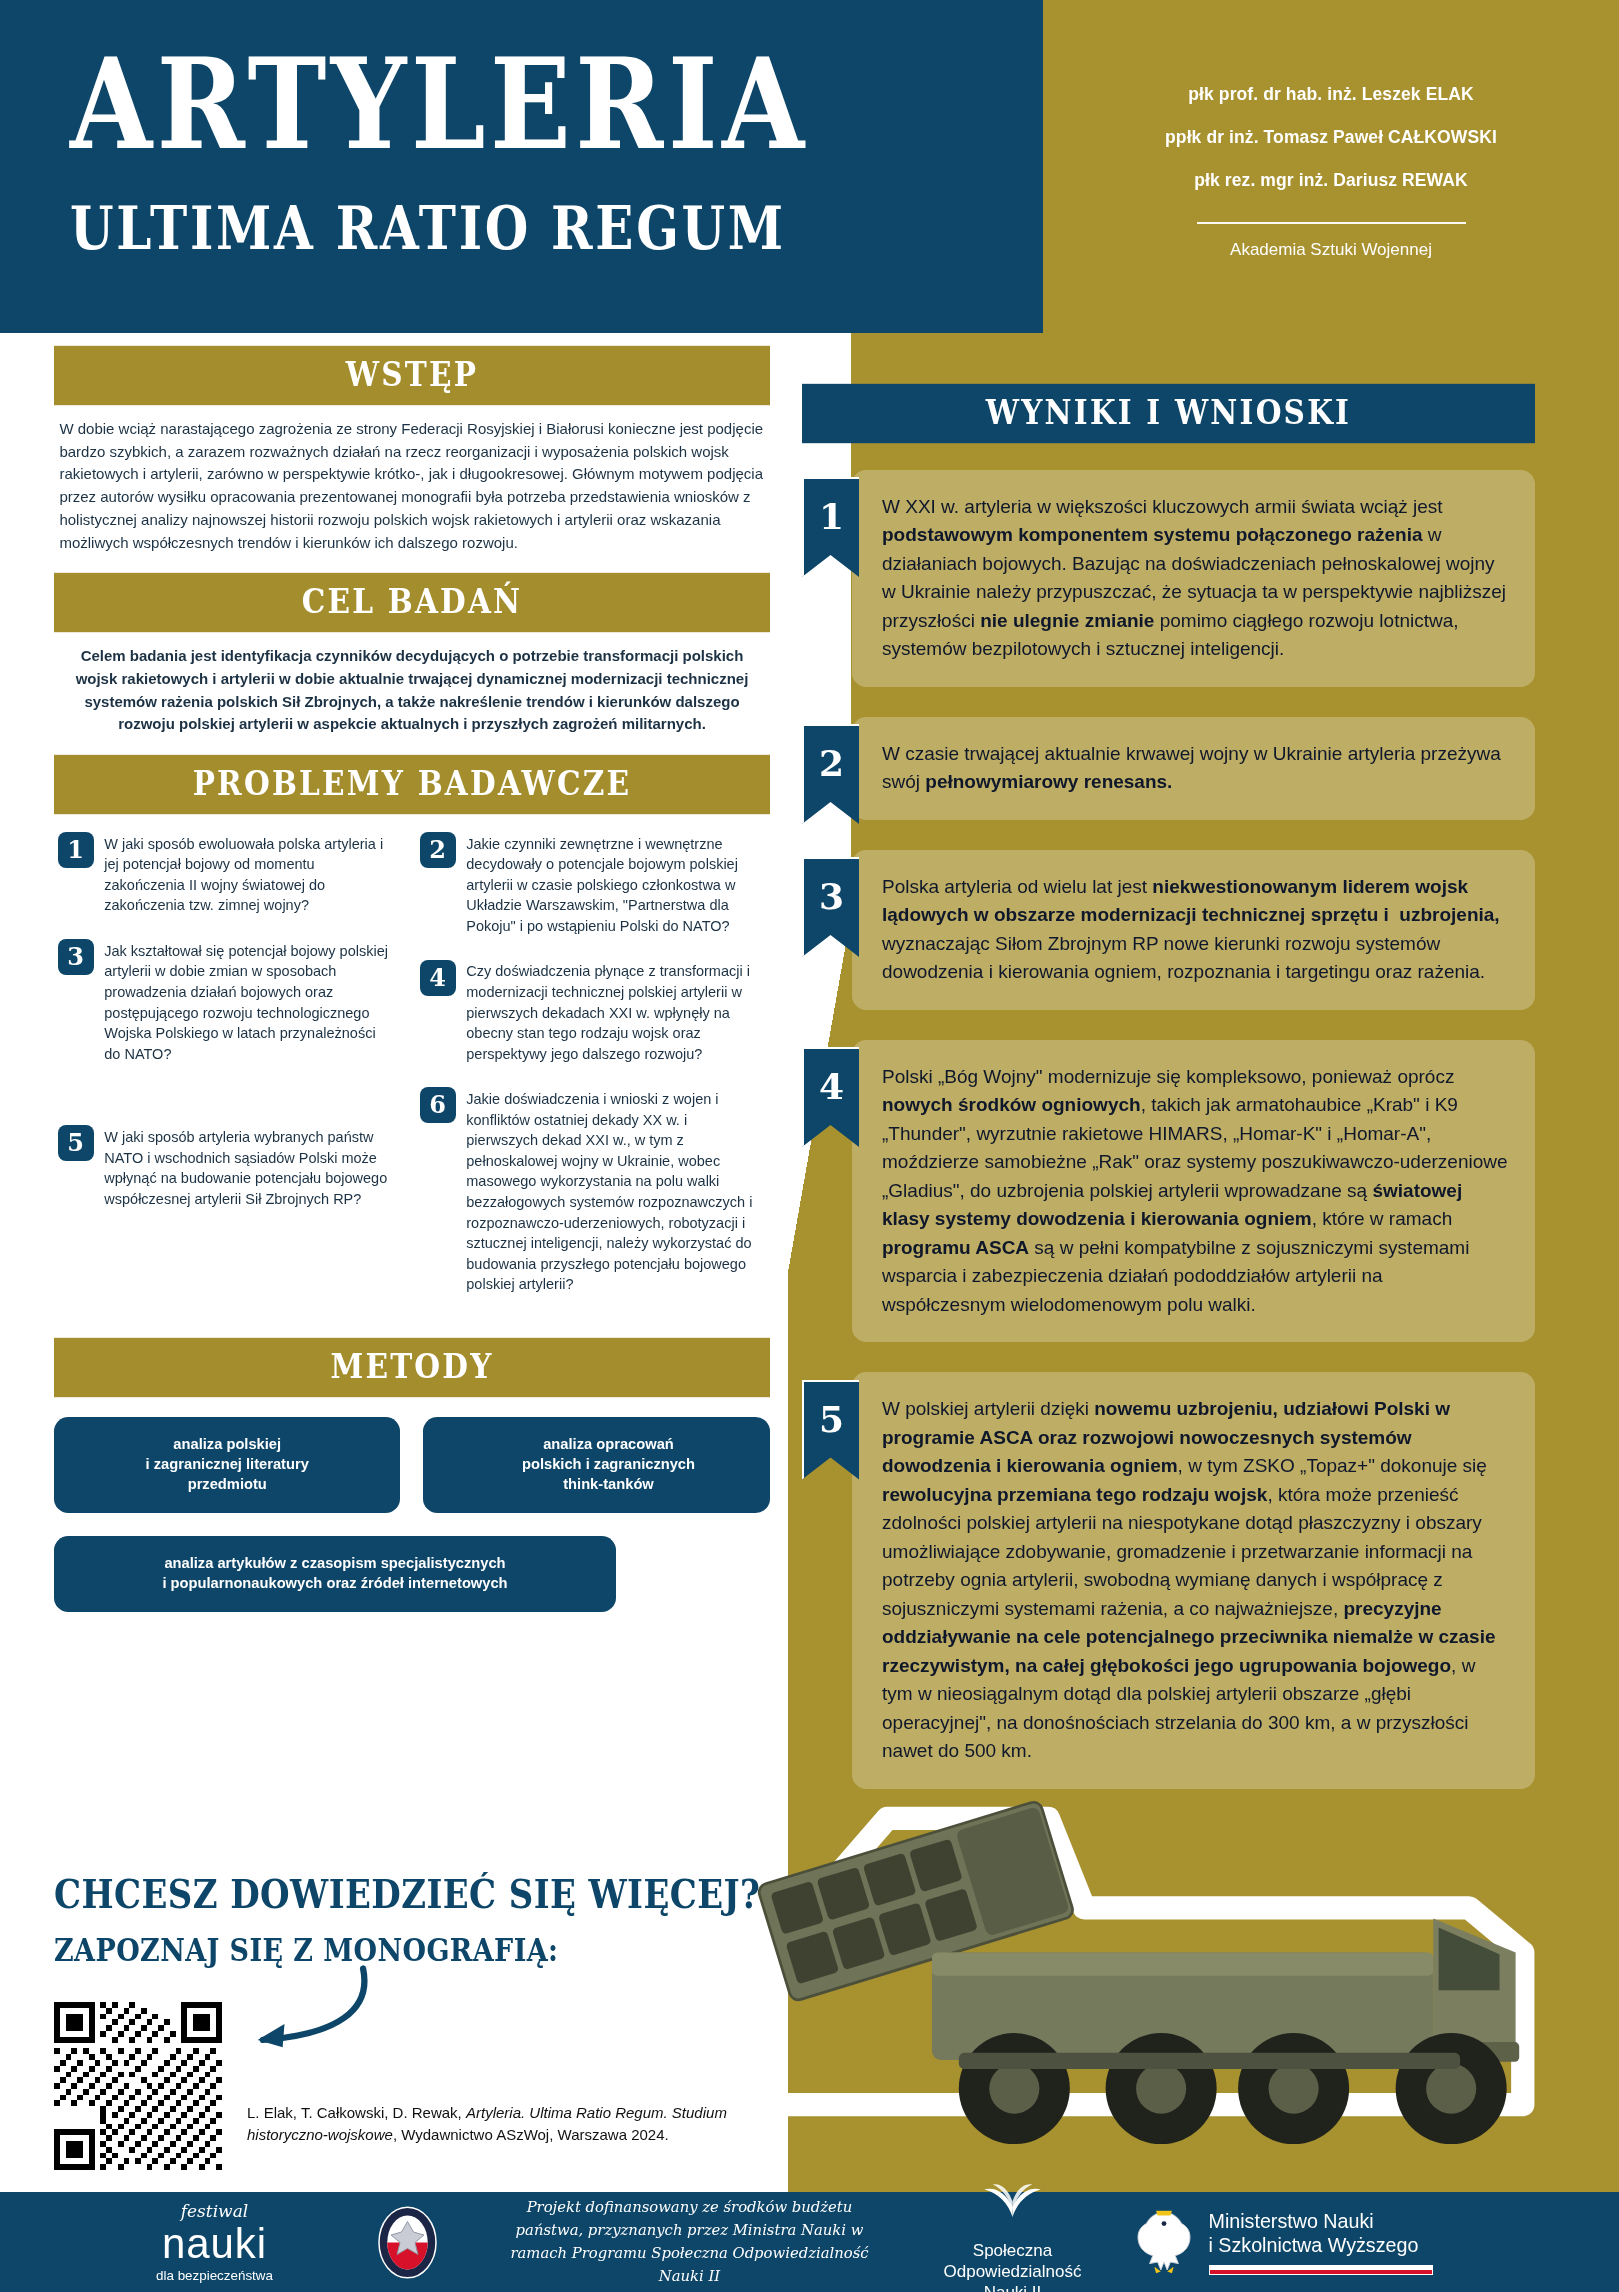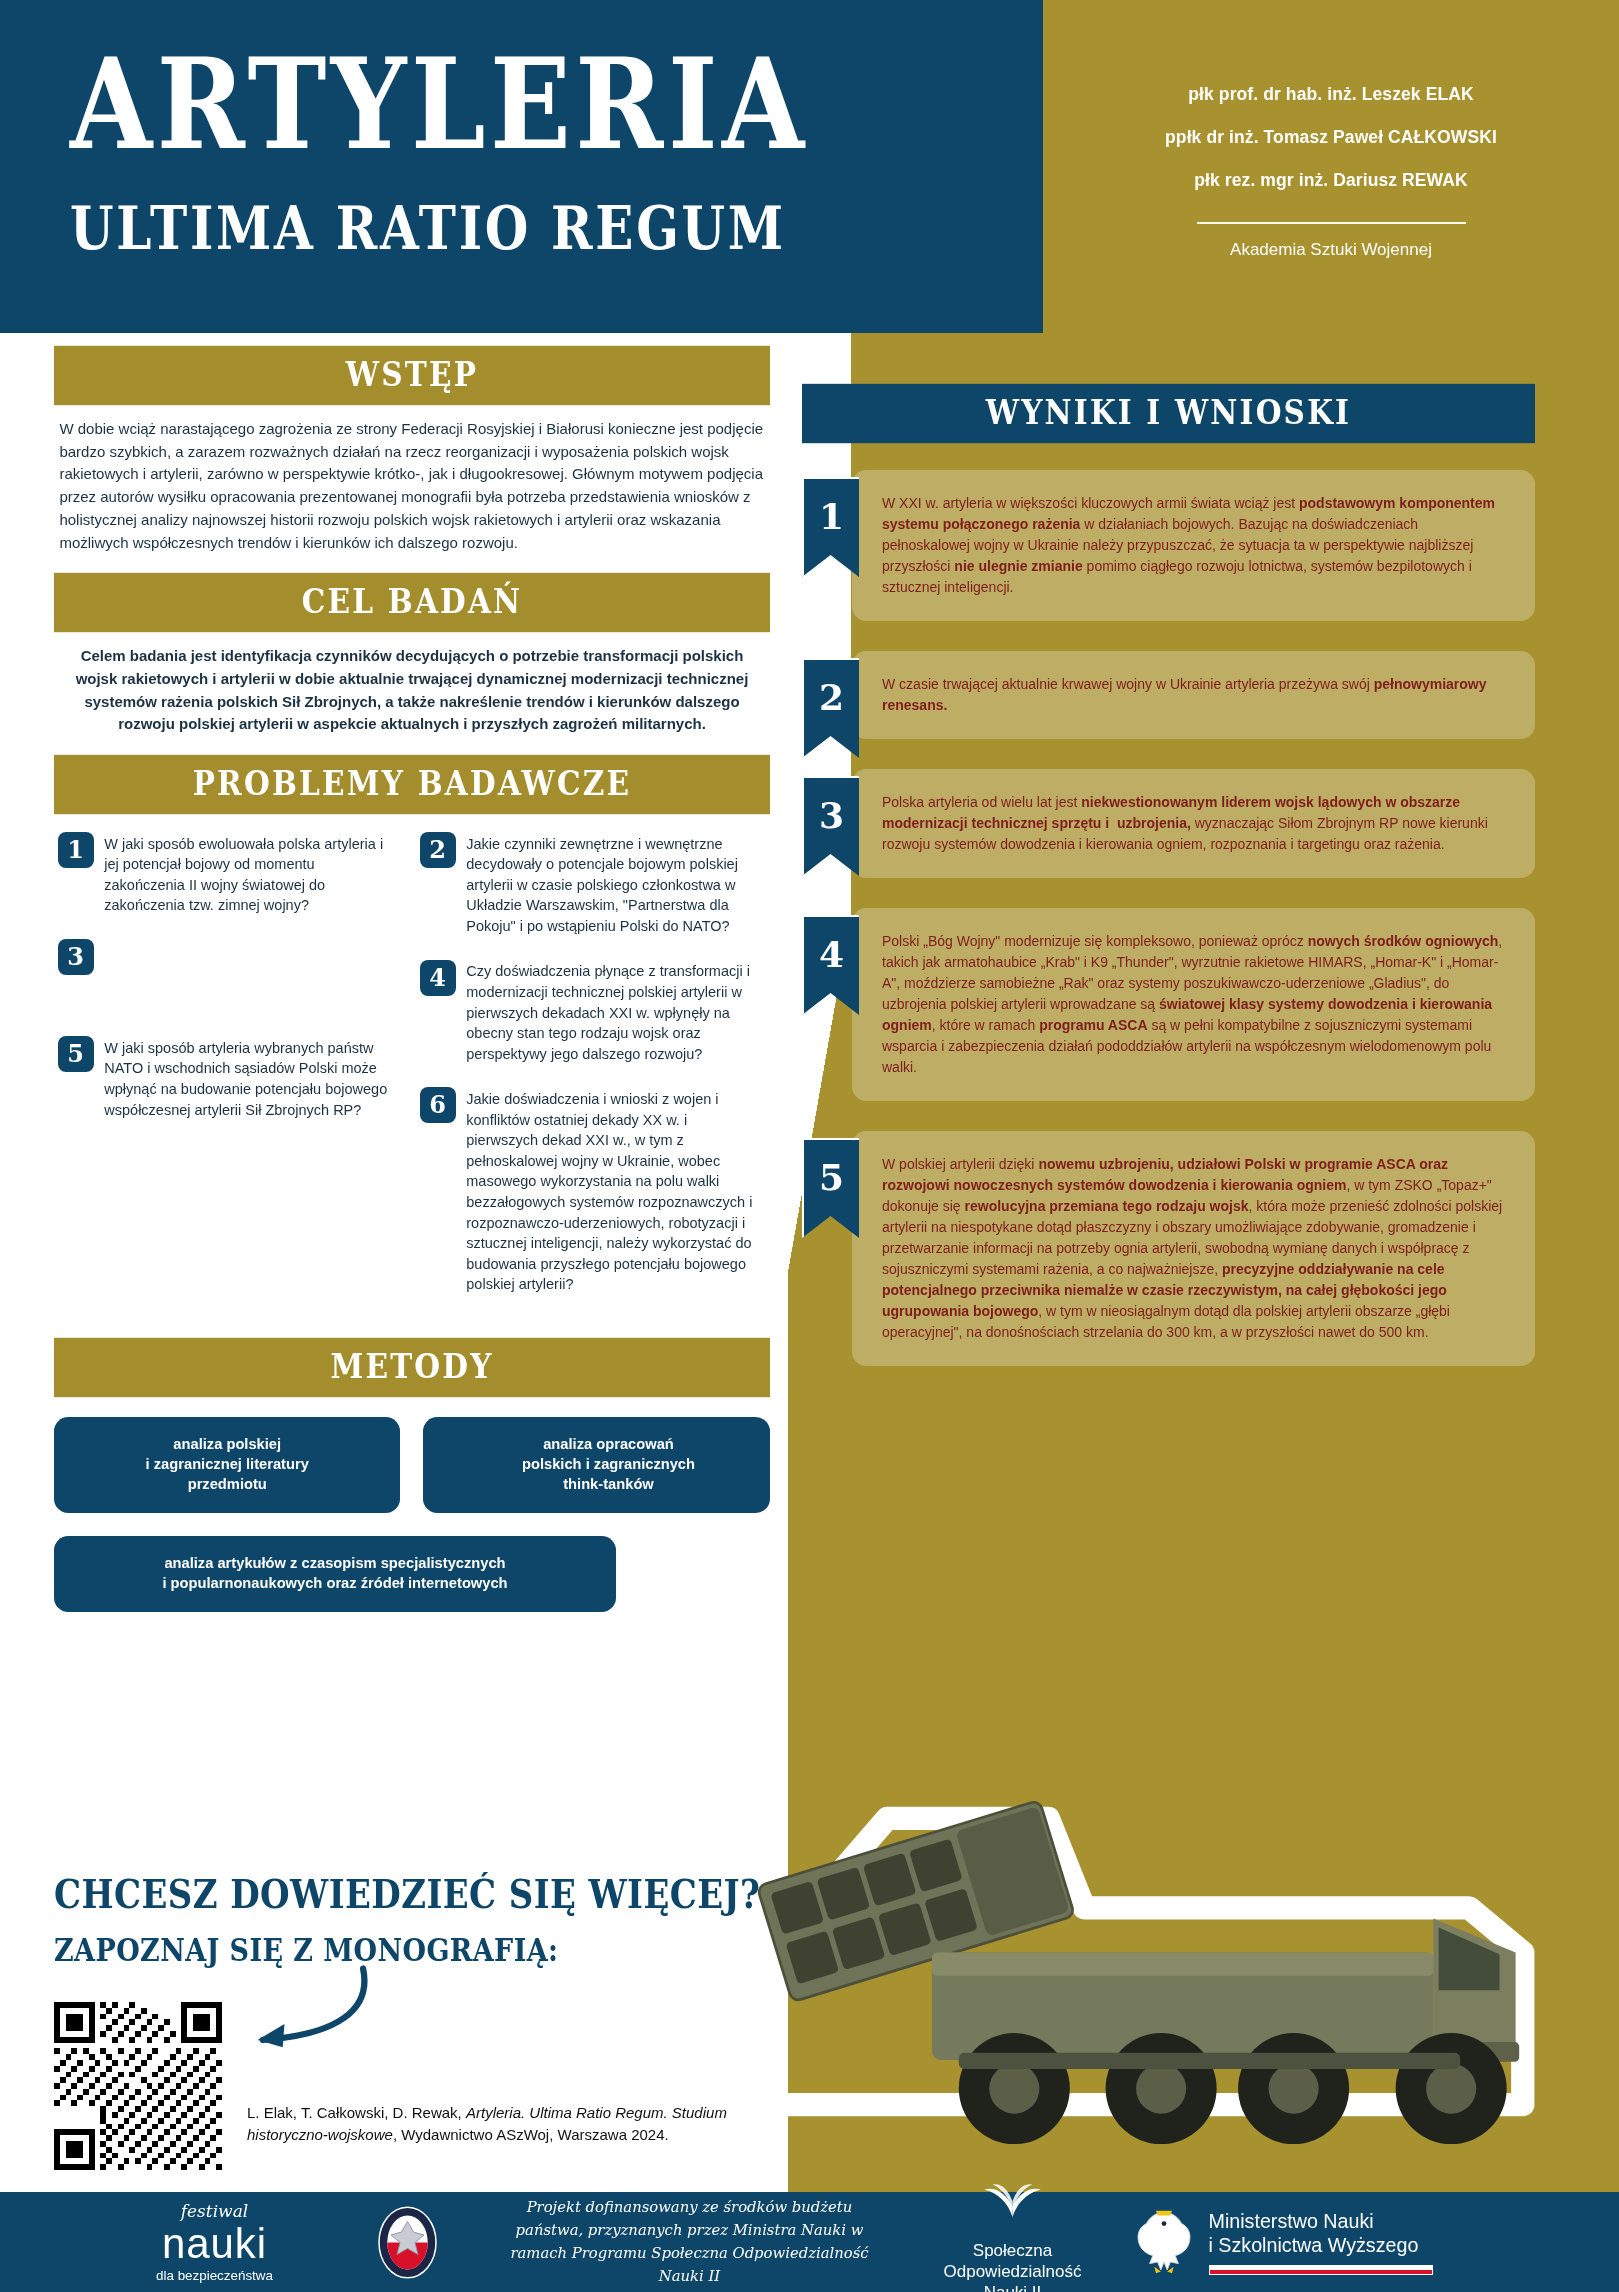--- a/index.html
+++ b/index.html
@@ -97,21 +97,21 @@
   .pennant{
     position:absolute; left:0; top:7.2px; width:57px; height:100px;
     background:var(--navy);
     clip-path: polygon(0 0, 100% 0, 100% 100%, 50% 78%, 0 100%);
     color:#fff; font-family:"DejaVu Serif", serif; font-weight:bold; font-size:36px;
     display:flex; align-items:flex-start; justify-content:center; padding-top:16px;
     border-top:2.7px solid #ffffff; border-left:2.7px solid #ffffff;
   }
   .rcard{
     background:rgba(255,255,255,.26); border-radius:14.3px;
-    padding:23px 27px 23px 30px; font-size:14px; line-height:1.5; color:#7f1d1d;
+    padding:23px 27px 23px 30px; font-size:19px; line-height:1.5; color:#0f172a;
   }
   .rcard b{ font-weight:bold; }
 
   
   .cta{ position:absolute; left:54px; top:1872px; width:716px; }
   .cta-h1{ font-family:"DejaVu Serif", serif; font-weight:bold; color:var(--navy);
     font-size:34px; letter-spacing:0.4px; transform:scaleY(1.14); transform-origin:left top; }
   .cta-h2{ font-family:"DejaVu Serif", serif; font-weight:bold; color:var(--navy);
     font-size:27px; letter-spacing:0.4px; margin-top:19.7px;
     transform:scaleY(1.14); transform-origin:left top; }
@@ -178,20 +178,21 @@
   <div class="sec">
     <div class="banner banner-gold">PROBLEMY BADAWCZE</div>
     <div class="qgrid">
       <div class="qcol">
         <div class="qitem">
           <div class="qbadge">1</div>
           <div class="qtext">W jaki sposób ewoluowała polska artyleria i jej potencjał bojowy od momentu zakończenia II wojny światowej do zakończenia tzw. zimnej wojny?</div>
         </div>
         <div class="qitem">
           <div class="qbadge">3</div>
+          <div class="qtext">Jak kształtował się potencjał bojowy polskiej artylerii w dobie zmian w sposobach prowadzenia działań bojowych oraz postępującego rozwoju technologicznego Wojska Polskiego w latach przynależności do NATO?</div>
         </div>
         <div class="qitem" style="margin-top:61px;">
           <div class="qbadge">5</div>
           <div class="qtext">W jaki sposób artyleria wybranych państw NATO i wschodnich sąsiadów Polski może wpłynąć na budowanie potencjału bojowego współczesnej artylerii Sił Zbrojnych RP?</div>
         </div>
       </div>
       <div class="qcol">
         <div class="qitem">
           <div class="qbadge">2</div>
           <div class="qtext">Jakie czynniki zewnętrzne i wewnętrzne decydowały o potencjale bojowym polskiej artylerii w czasie polskiego członkostwa w Układzie Warszawskim, "Partnerstwa dla Pokoju" i po wstąpieniu Polski do NATO?</div>

